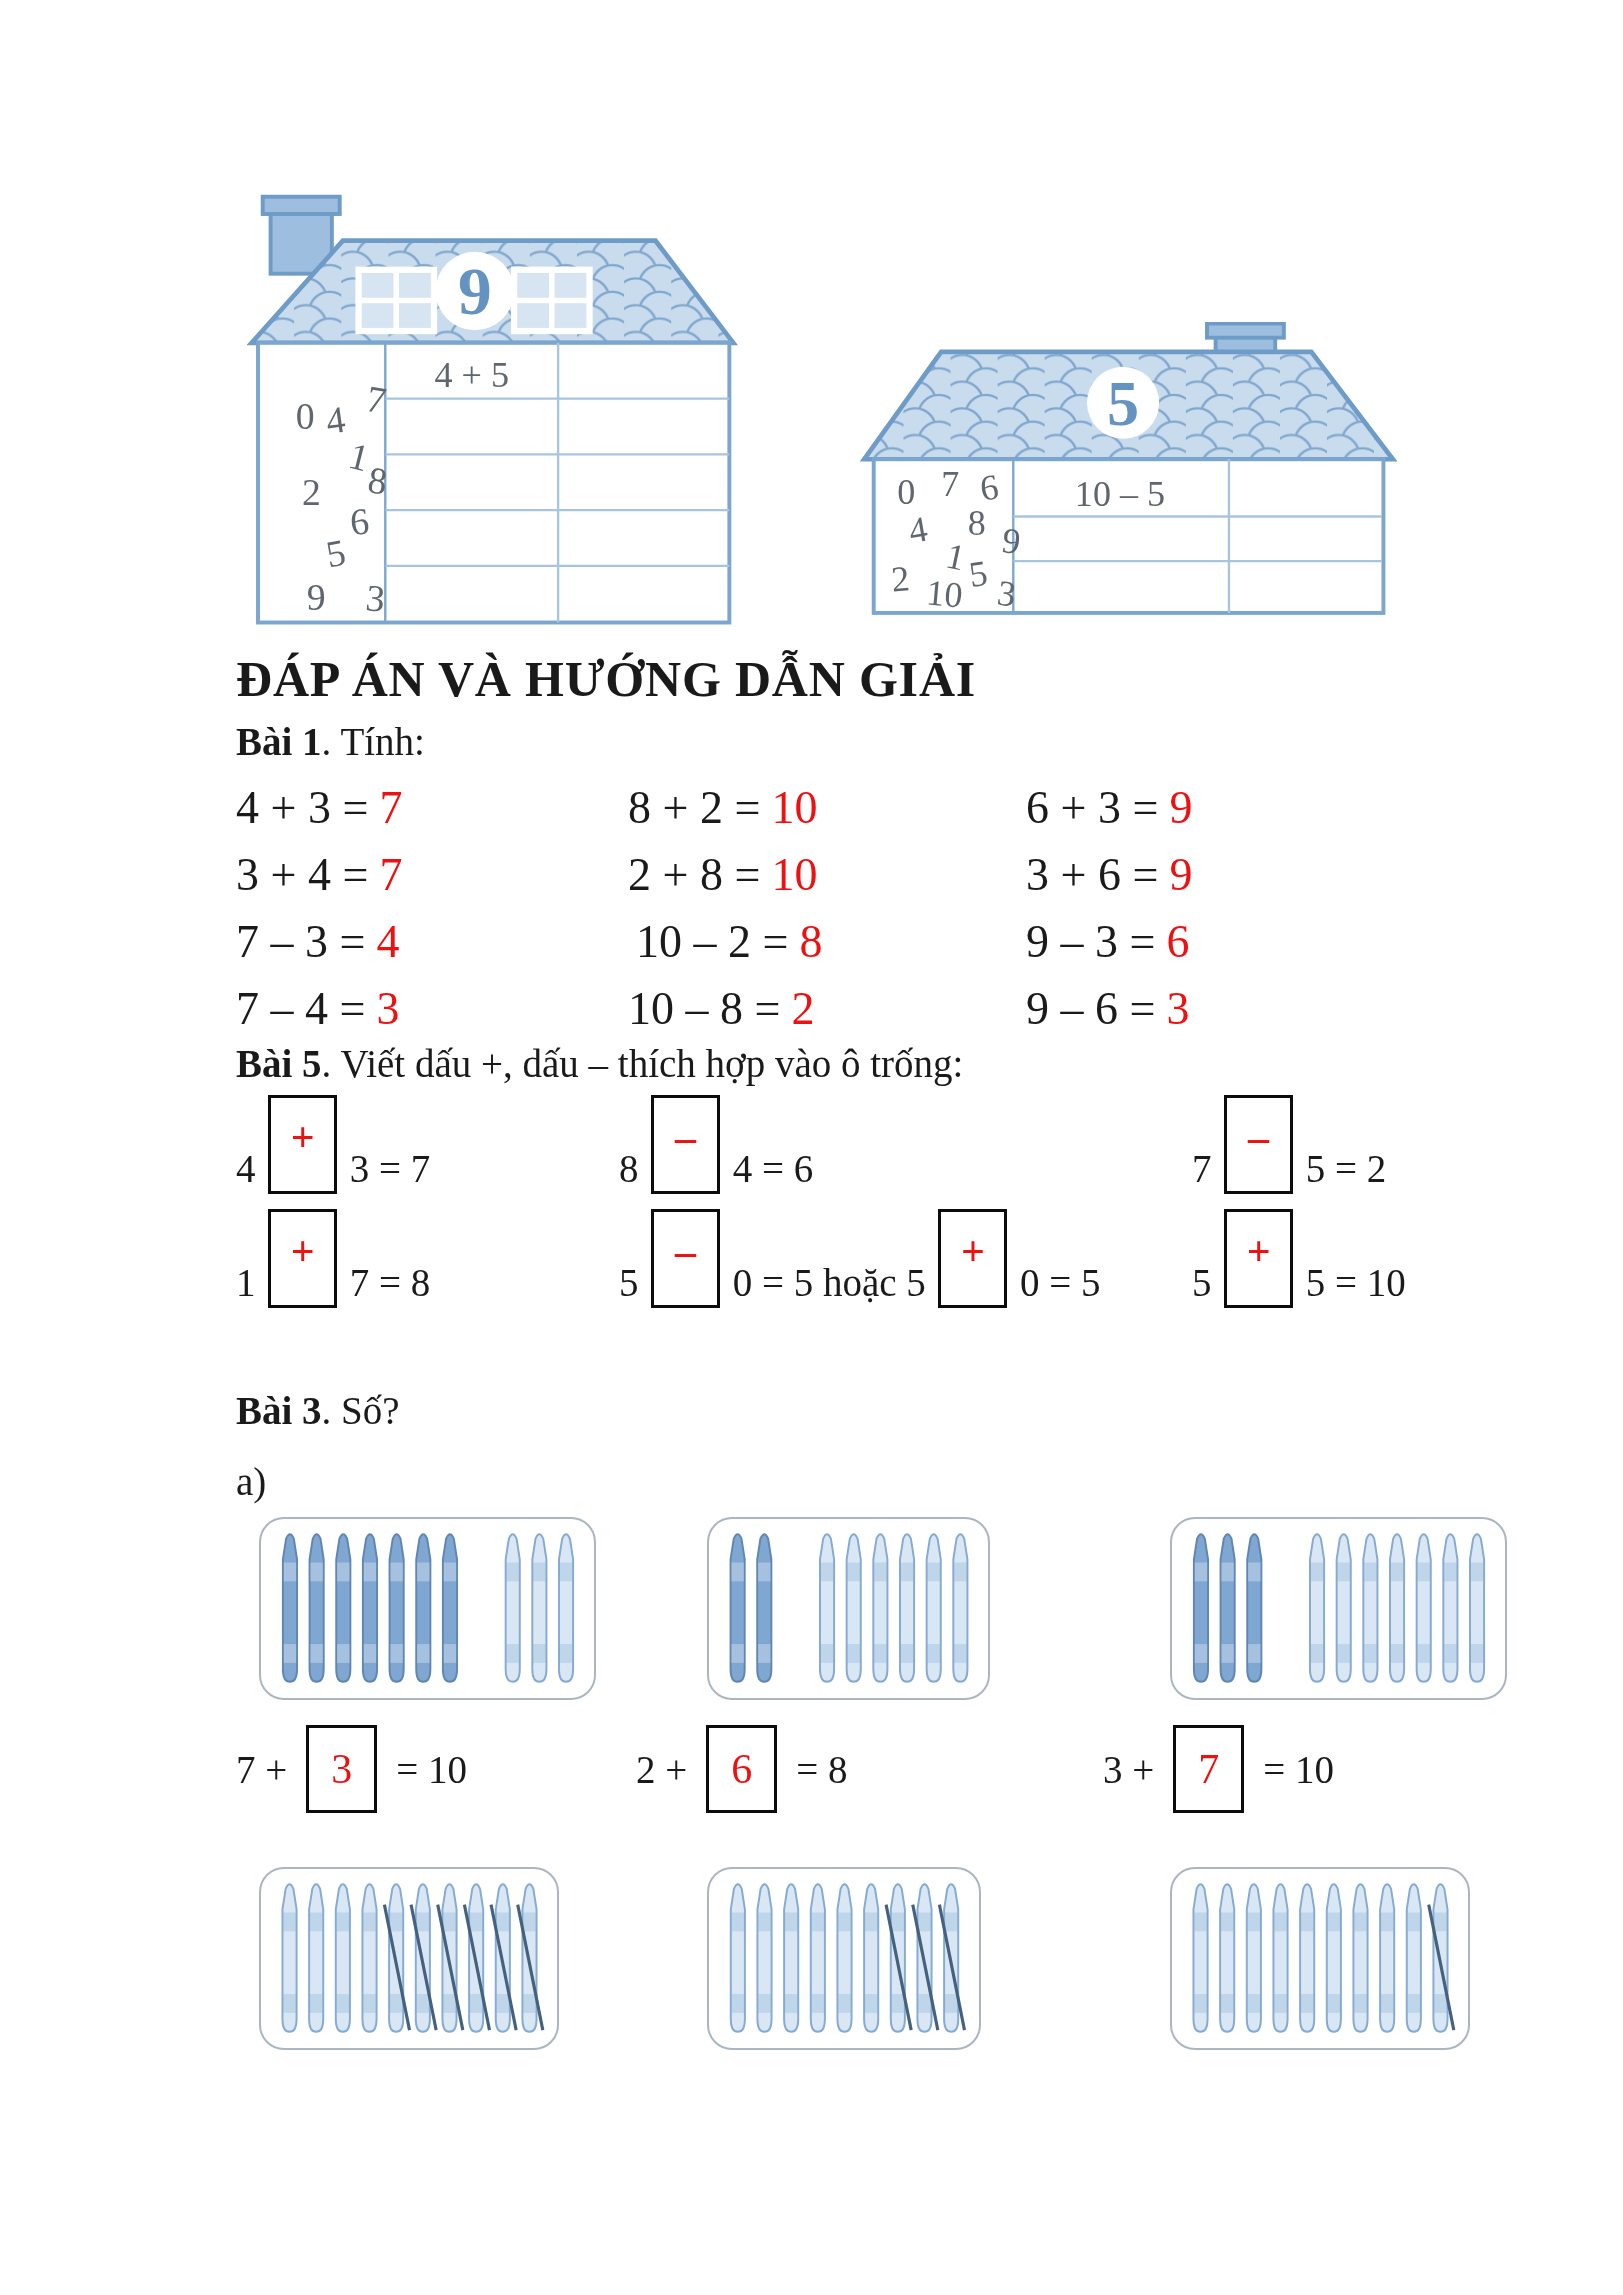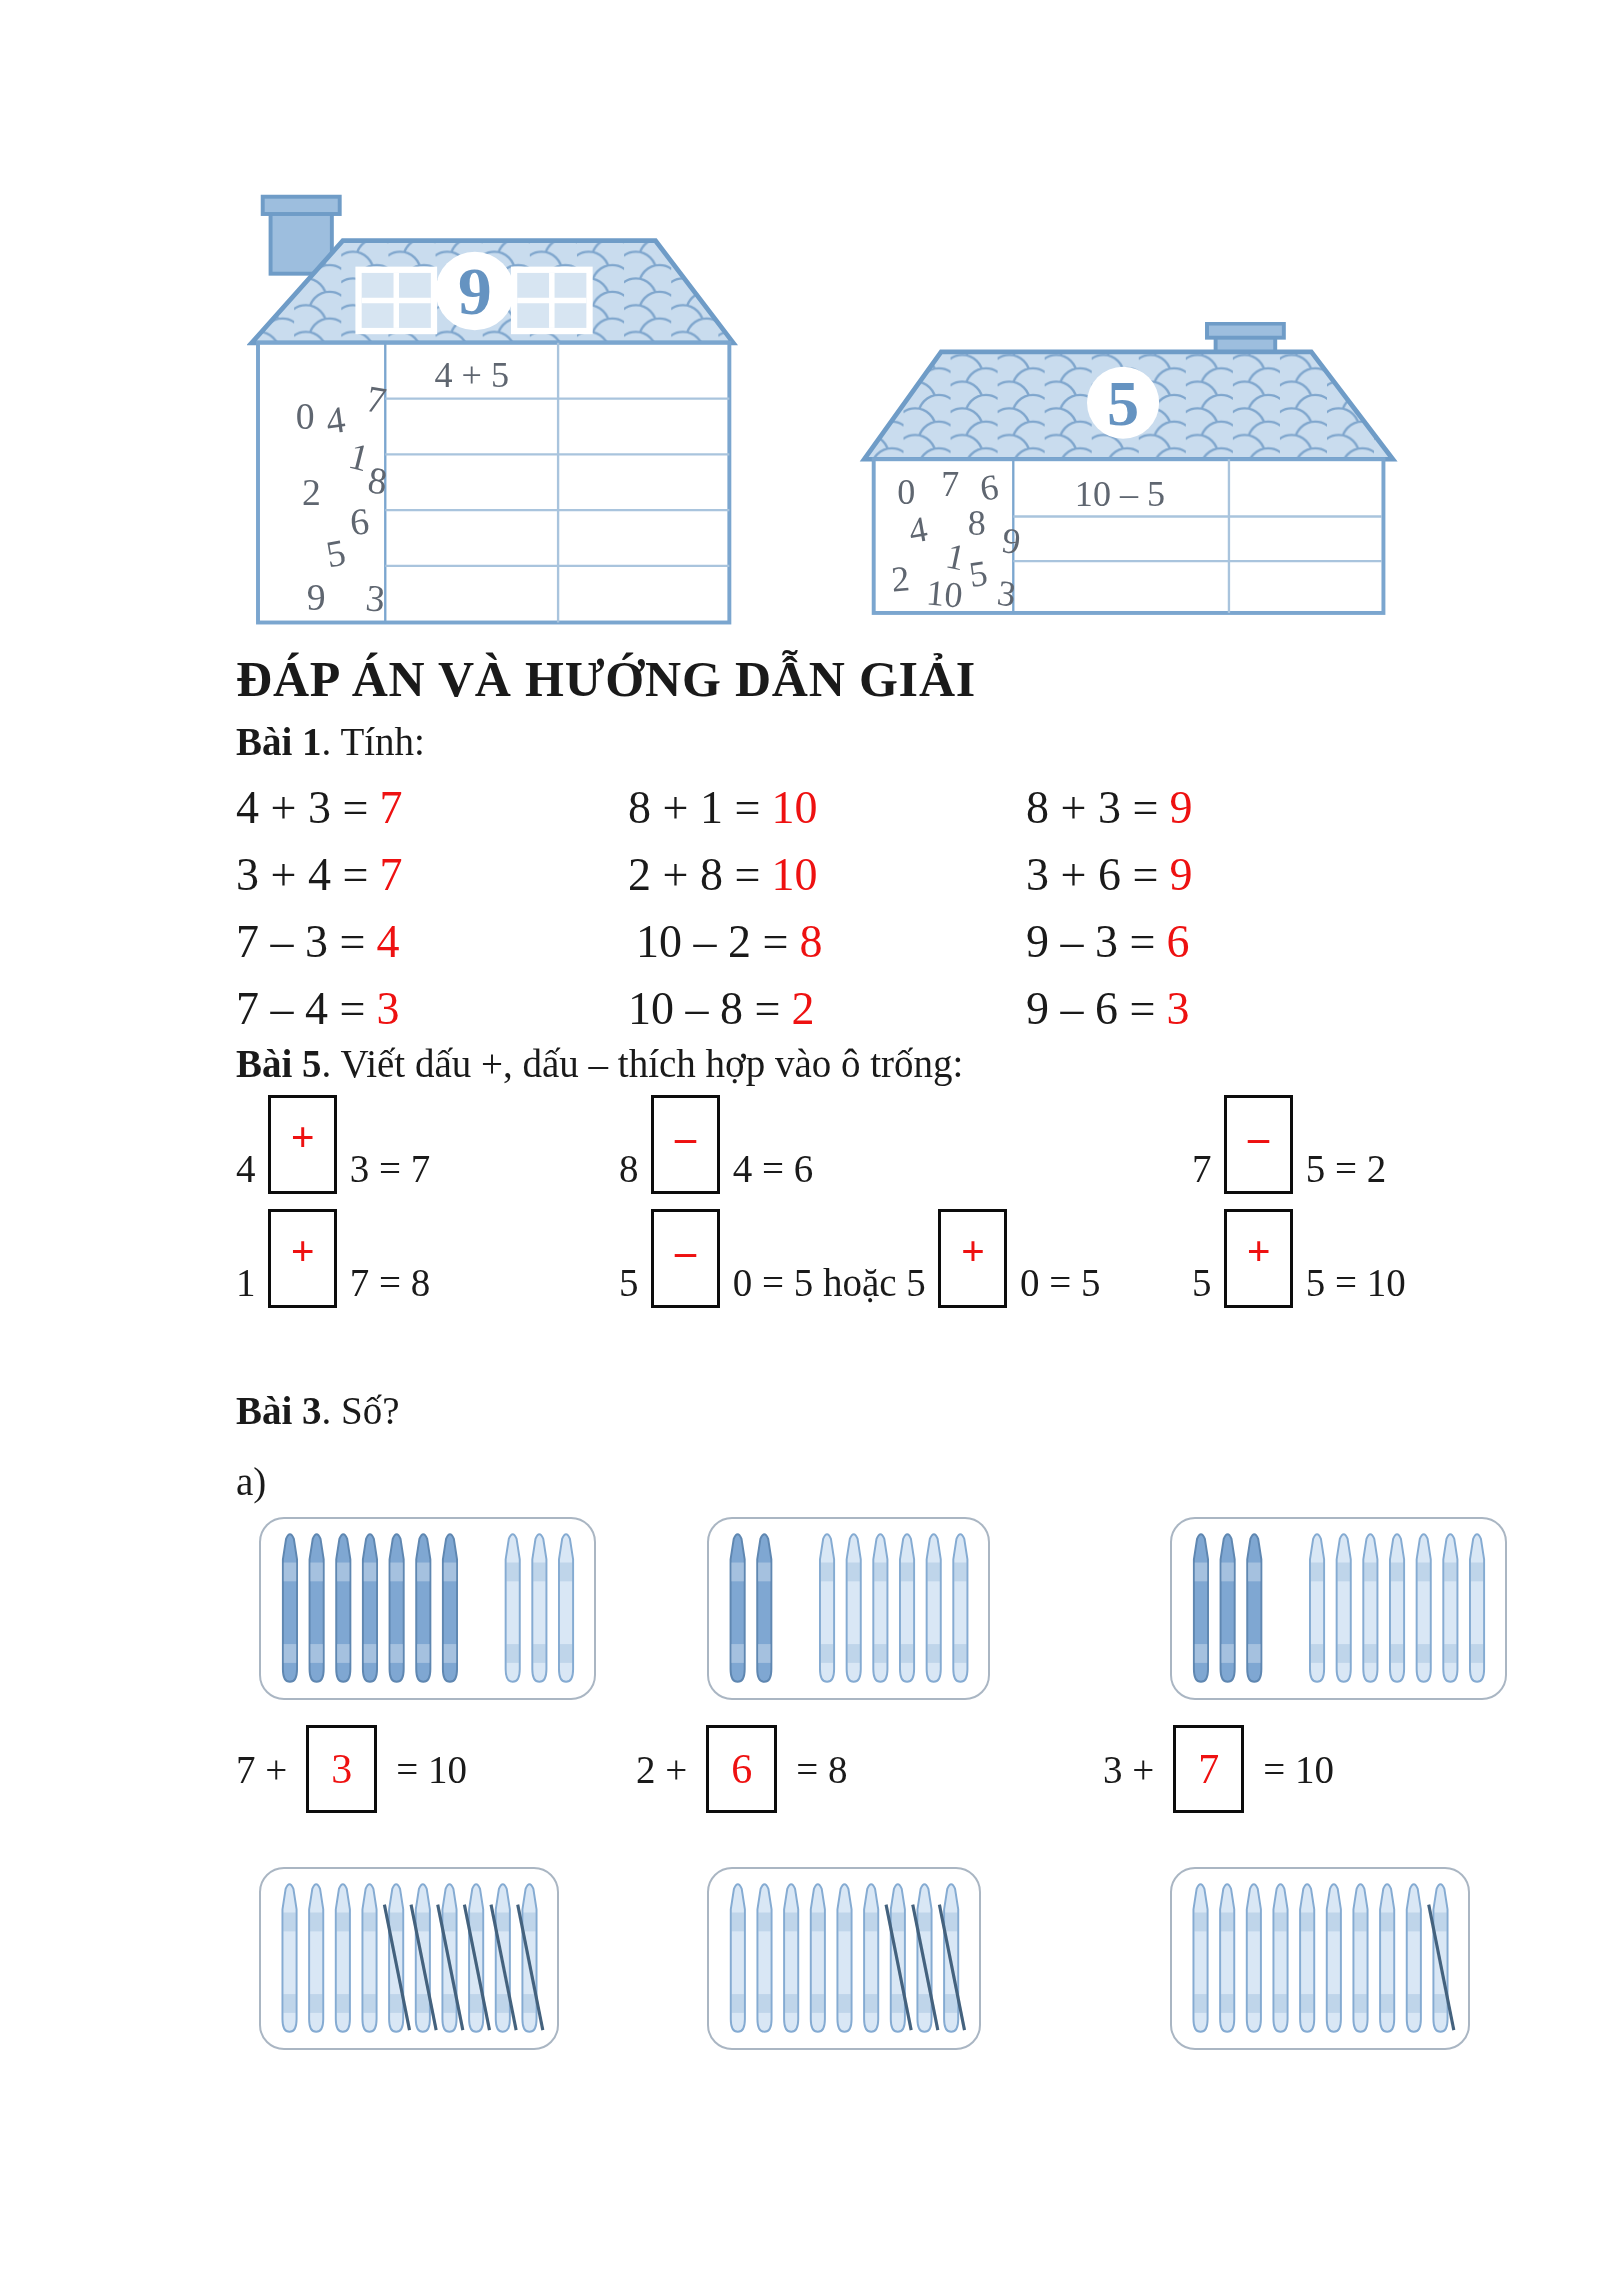--- a/index.html
+++ b/index.html
@@ -129,22 +129,22 @@
   </g>
 </svg>
 
 <div class="abs h-bold" style="left:236px;top:650px">ĐÁP ÁN VÀ HƯỚNG DẪN GIẢI</div>
 
 <div class="abs title-line" style="left:236px;top:719px">
   <b>Bài 1</b><span>. Tính:</span>
 </div>
 
 <div class="abs eq" style="left:236px;top:781px"><span>4 + 3 =</span><span class="red ans">7</span></div>
-<div class="abs eq" style="left:628px;top:781px"><span>8 + 1 =</span><span class="red ans">10</span></div>
-<div class="abs eq" style="left:1026px;top:781px"><span>8 + 3 =</span><span class="red ans">9</span></div>
+<div class="abs eq" style="left:628px;top:781px"><span>8 + 2 =</span><span class="red ans">10</span></div>
+<div class="abs eq" style="left:1026px;top:781px"><span>6 + 3 =</span><span class="red ans">9</span></div>
 
 <div class="abs eq" style="left:236px;top:848px"><span>3 + 4 =</span><span class="red ans">7</span></div>
 <div class="abs eq" style="left:628px;top:848px"><span>2 + 8 =</span><span class="red ans">10</span></div>
 <div class="abs eq" style="left:1026px;top:848px"><span>3 + 6 =</span><span class="red ans">9</span></div>
 
 <div class="abs eq" style="left:236px;top:915px"><span>7 – 3 =</span><span class="red ans">4</span></div>
 <div class="abs eq" style="left:636px;top:915px"><span>10 – 2 =</span><span class="red ans">8</span></div>
 <div class="abs eq" style="left:1026px;top:915px"><span>9 – 3 =</span><span class="red ans">6</span></div>
 
 <div class="abs eq" style="left:236px;top:982px"><span>7 – 4 =</span><span class="red ans">3</span></div>

